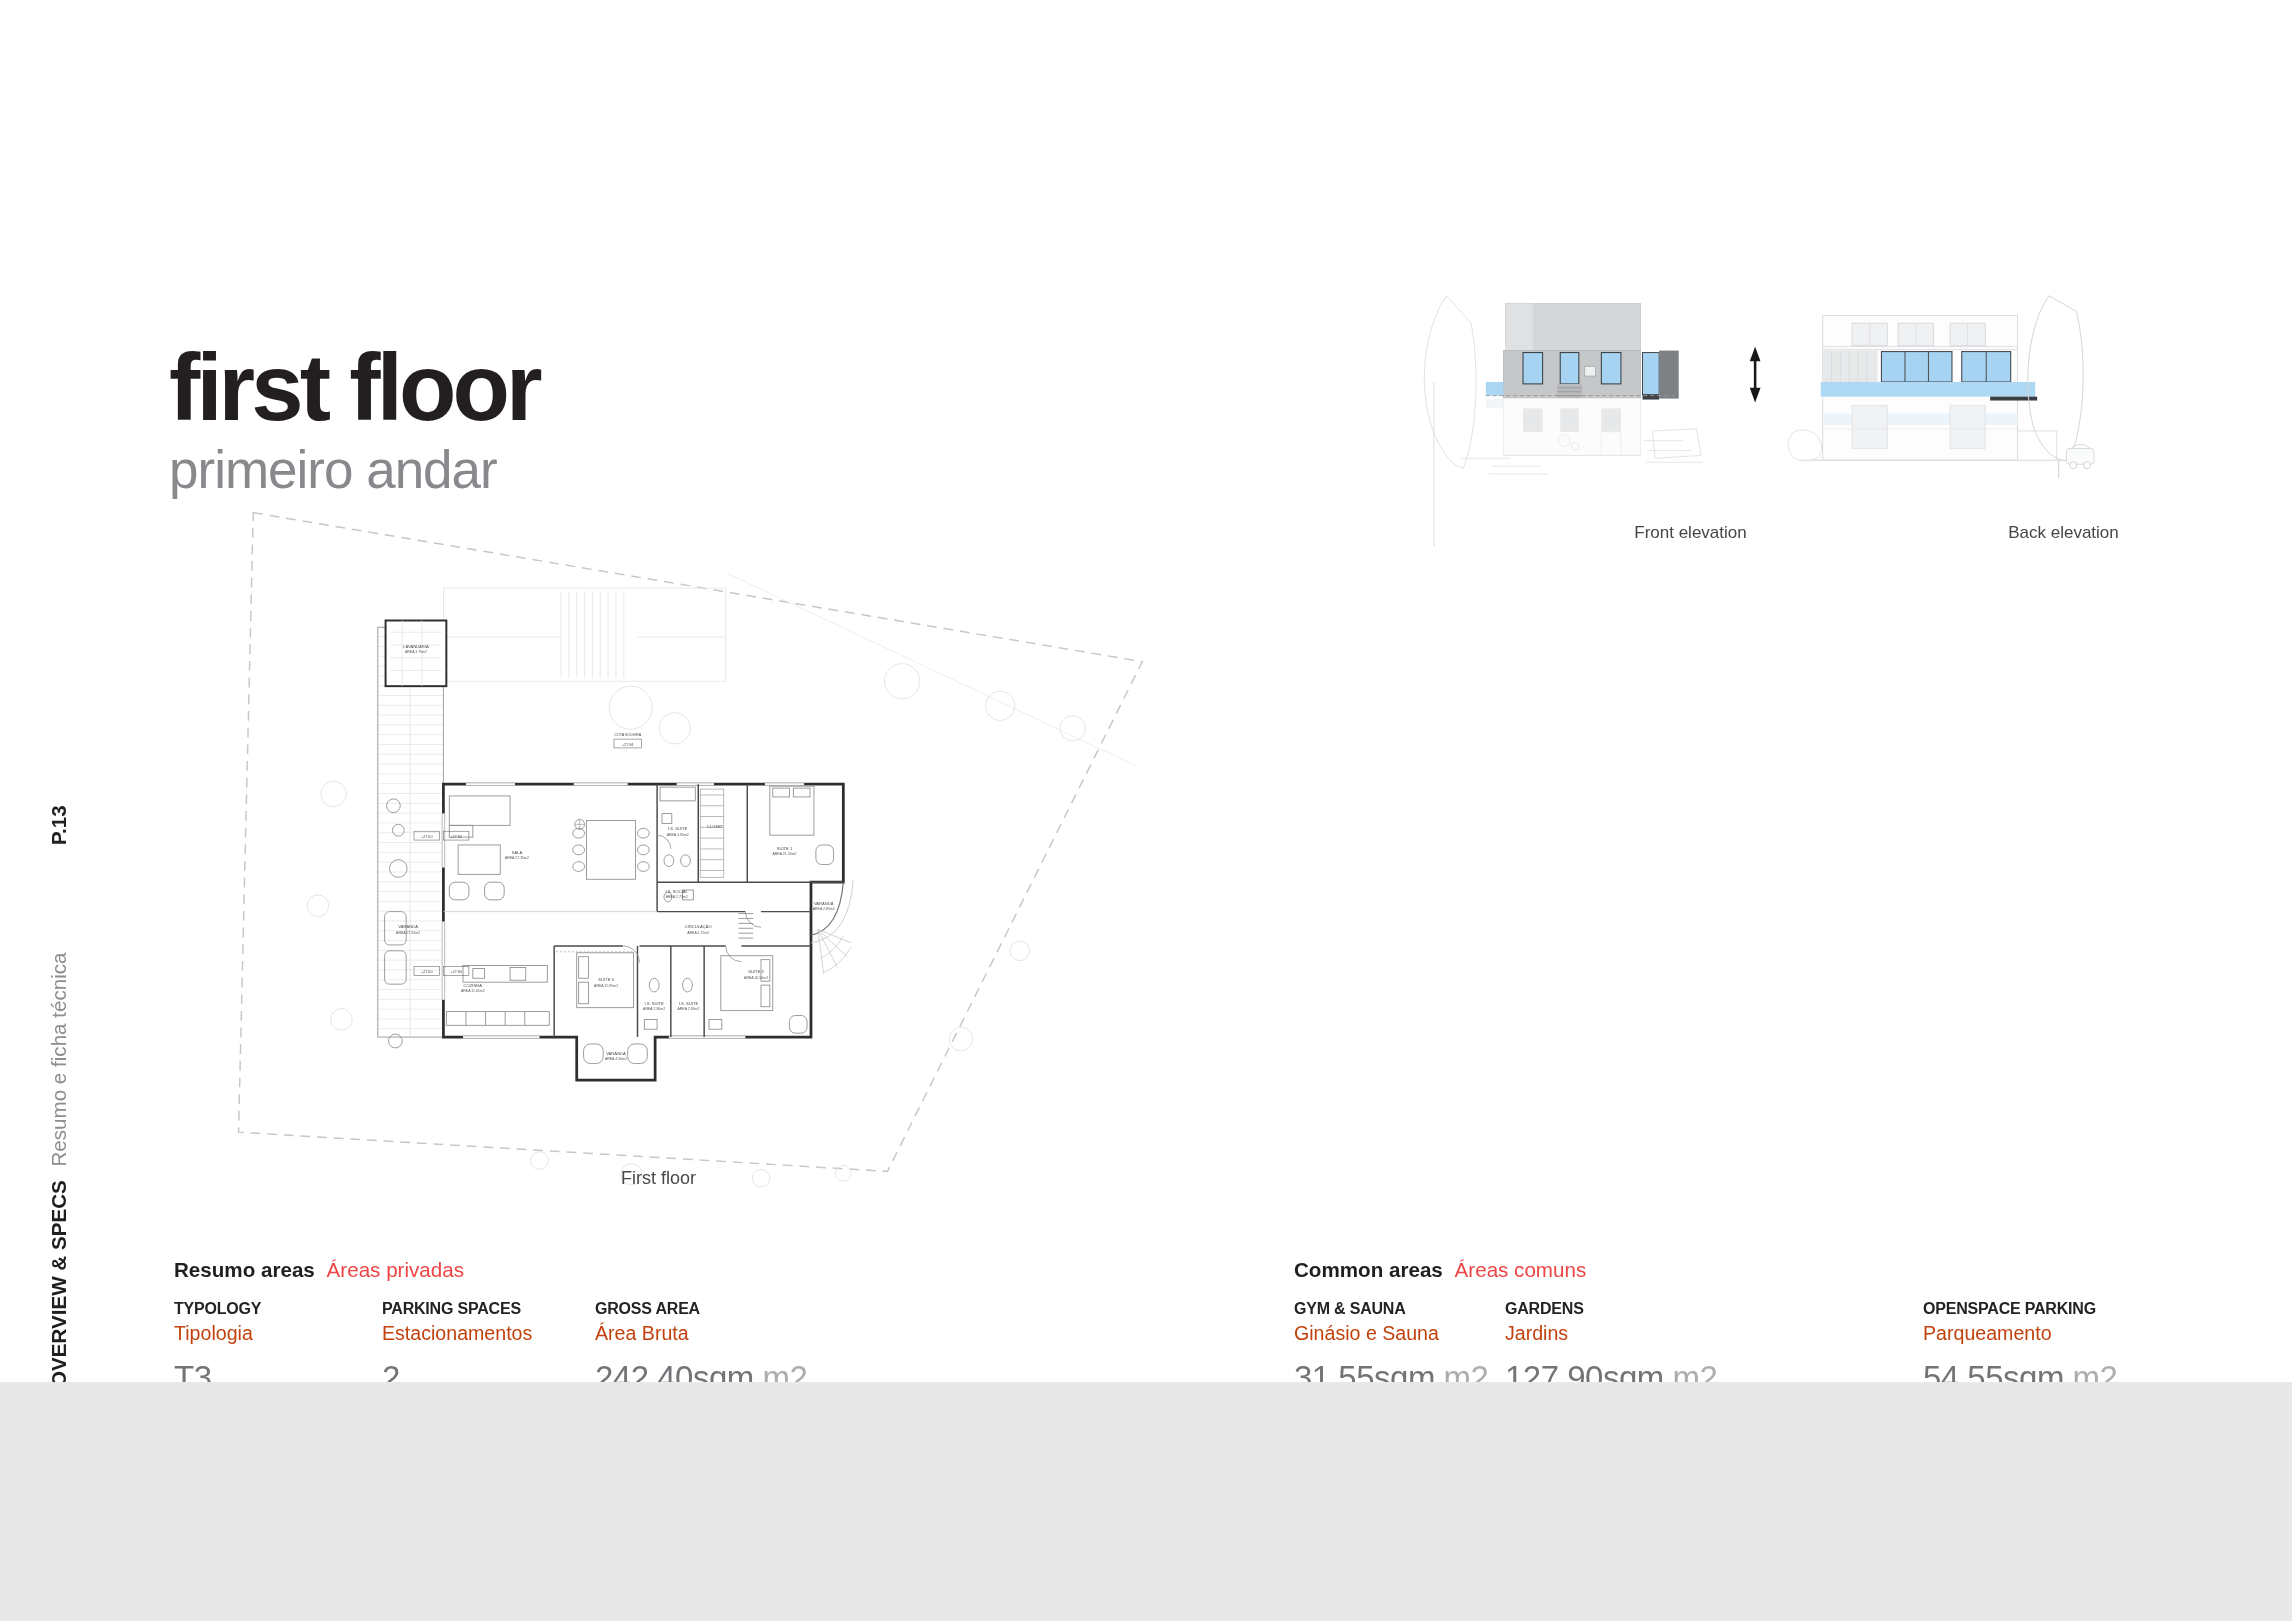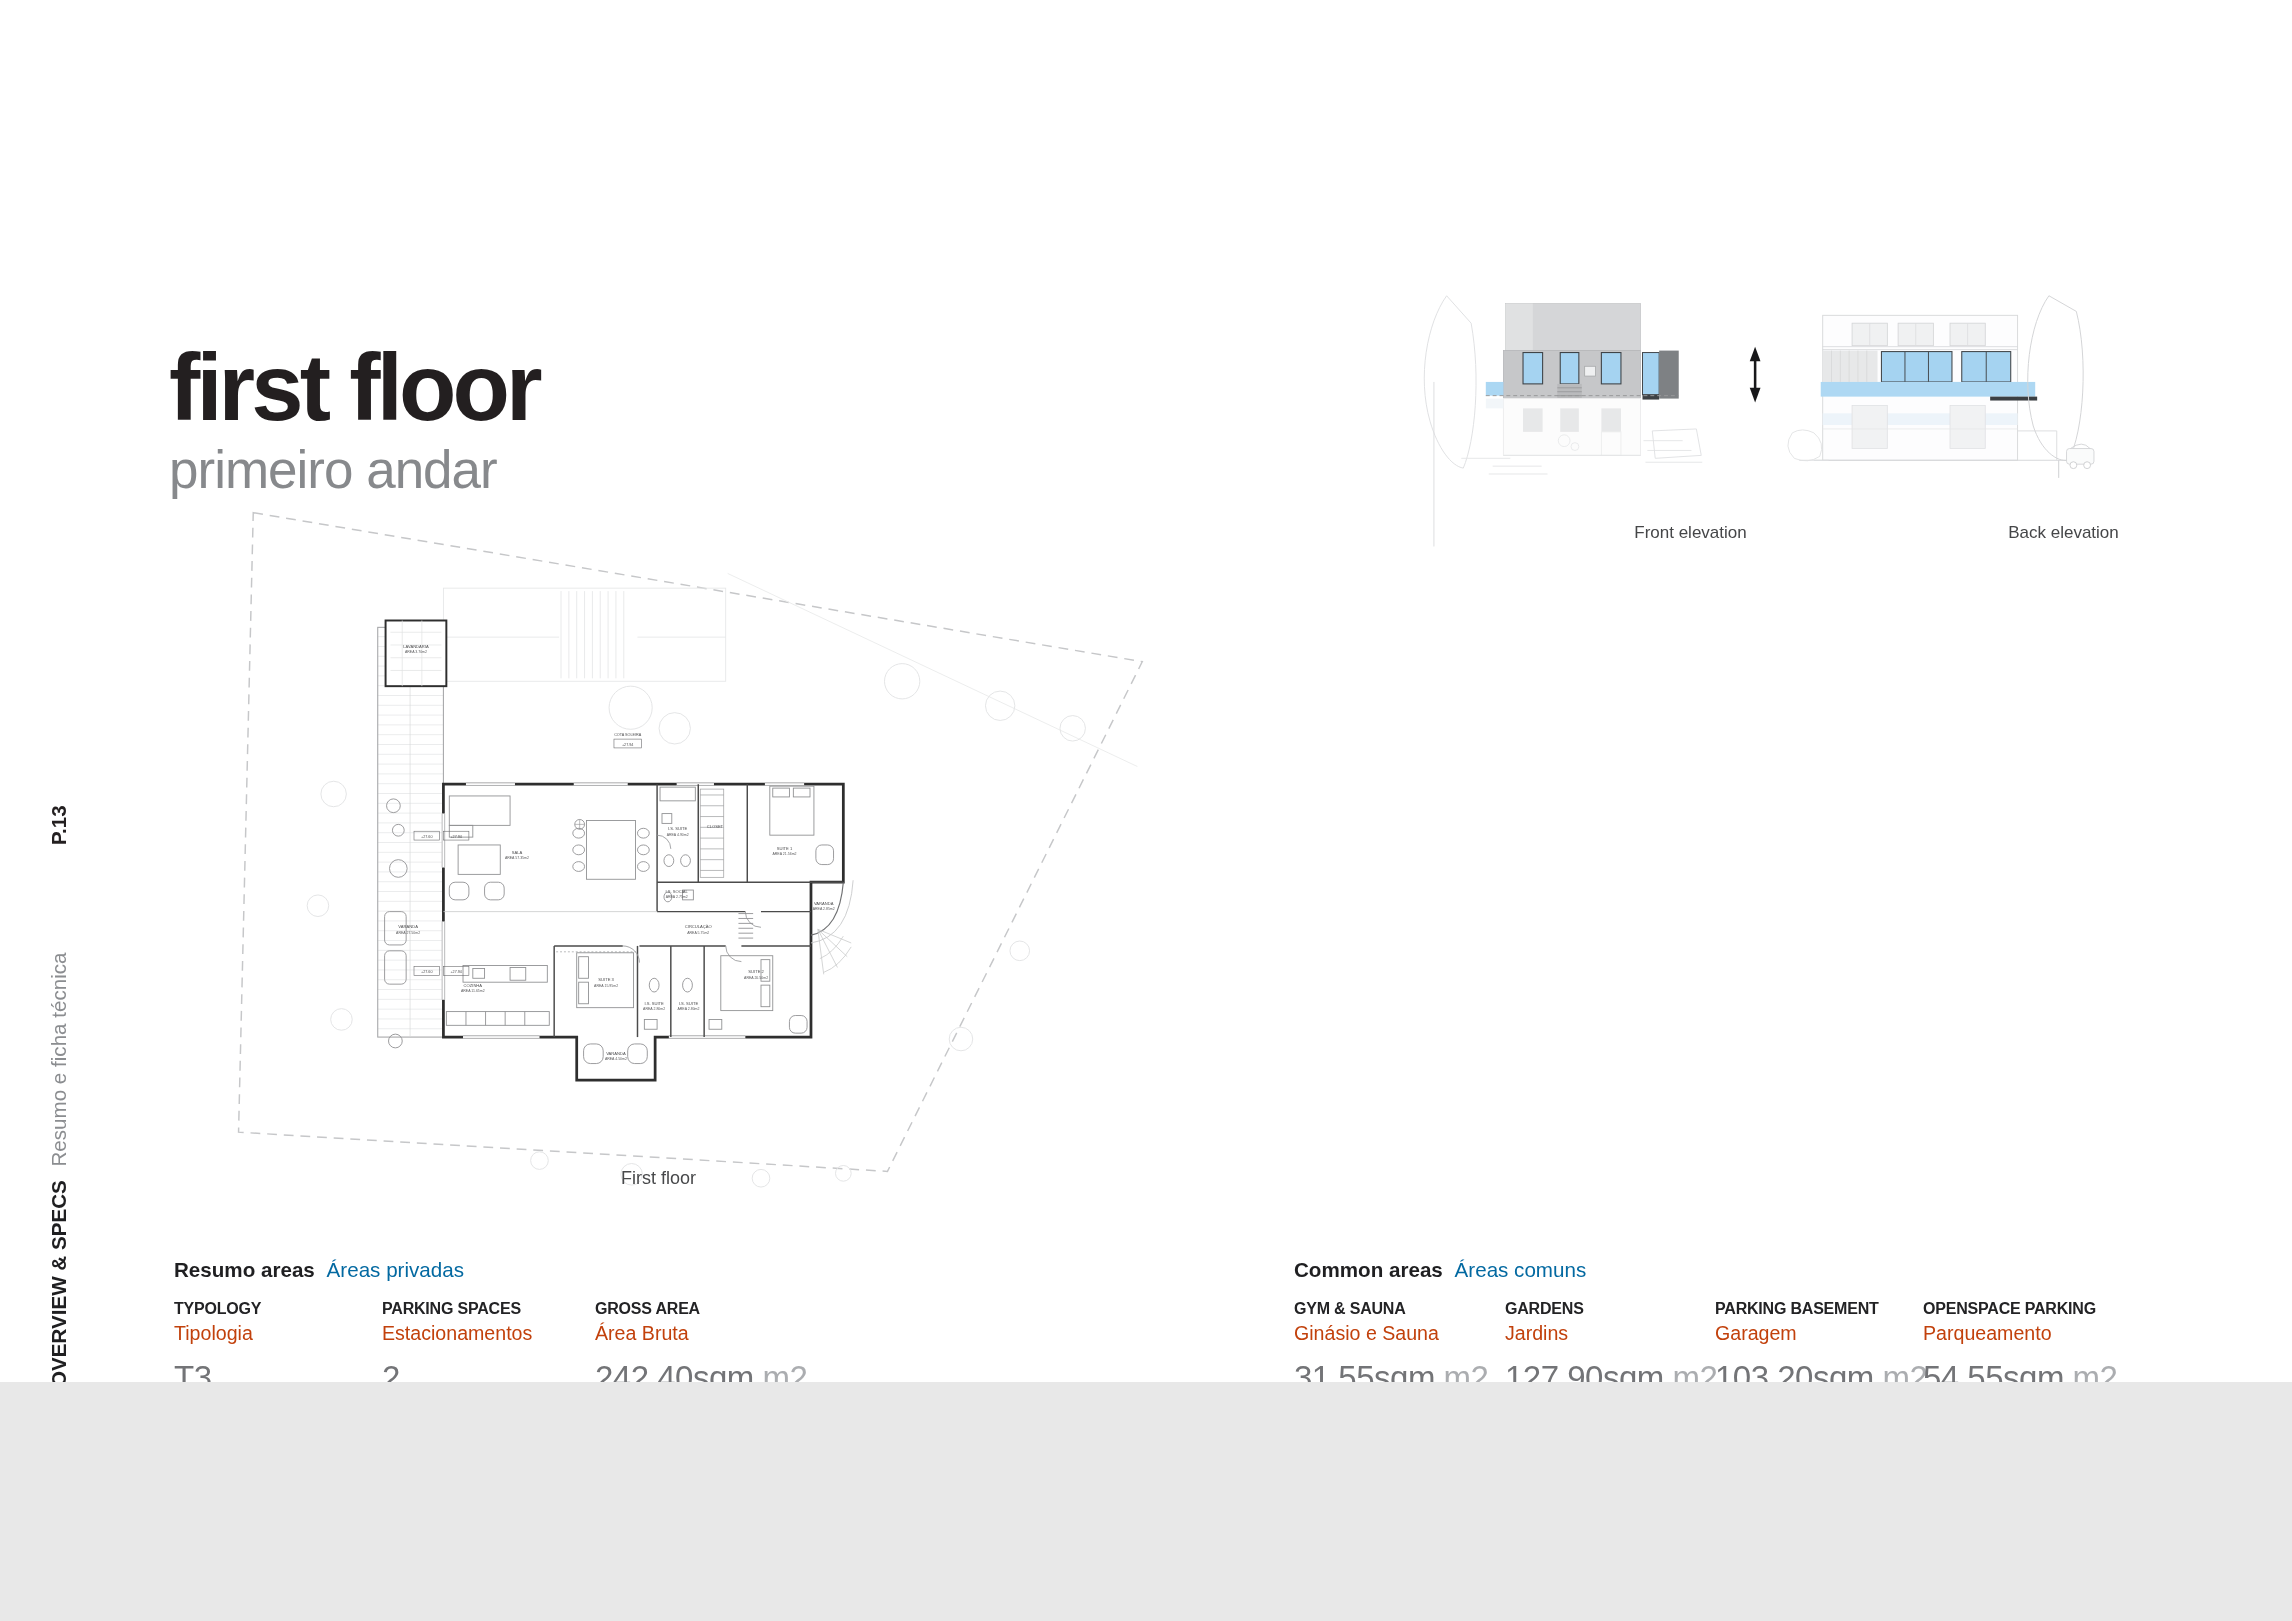--- a/index.html
+++ b/index.html
@@ -9,21 +9,21 @@
   }
   .title{font-size:94px;font-weight:bold;letter-spacing:-3.9px;color:#231f20;line-height:1;}
   .subtitle{font-size:53px;color:#87898c;letter-spacing:-1px;line-height:1.1;margin-top:5.9px;}
   .vside{position:absolute;transform:rotate(-90deg);transform-origin:0 0;white-space:nowrap;font-size:20.6px;}
   .vside .b{font-weight:bold;color:#1f1f21;}
   .vside .g{color:#8b8d90;margin-left:13.7px;}
   .caption{position:absolute;font-size:18px;color:#47484a;text-align:center;}
   .elev-label{position:absolute;font-size:17px;color:#454648;text-align:center;width:157px;}
   .spec-title{position:absolute;font-size:20.6px;white-space:nowrap;}
   .spec-title .b{font-weight:bold;color:#1f1f21;}
-  .spec-title .g{color:#0369a1;margin-left:11.8px;}
+  .spec-title .g{color:#ef4444;margin-left:11.8px;}
   .spec-col{position:absolute;white-space:nowrap;}
   .spec-col .en{font-size:16px;font-weight:bold;color:#232325;letter-spacing:-0.2px;}
   .spec-col .pt{font-size:19.6px;color:#c2410c;margin-top:3.9px;}
   .spec-col .val{font-size:33px;color:#737477;margin-top:13.7px;letter-spacing:-0.5px;}
   .spec-col .unit{color:#abadb0;}
   svg{display:block;}
   .rn{font-size:4.2px;fill:#4d4d4f;text-anchor:middle;}
   .ra{font-size:3.6px;fill:#5a5a5c;text-anchor:middle;}
   .mk{font-size:3.8px;fill:#4d4d4f;text-anchor:middle;}
 </style>
@@ -368,25 +368,20 @@
   <div class="spec-col" style="left:1294px;top:1300px;">
     <div class="en">GYM &amp; SAUNA</div>
     <div class="pt">Ginásio e Sauna</div>
     <div class="val"><span>31,55sqm</span> <span class="unit">m2</span></div>
   </div>
   <div class="spec-col" style="left:1505px;top:1300px;">
     <div class="en">GARDENS</div>
     <div class="pt">Jardins</div>
     <div class="val"><span>127,90sqm</span> <span class="unit">m2</span></div>
   </div>
-  <div class="spec-col" style="left:1715px;top:1300px;">
-    <div class="en">PARKING BASEMENT</div>
-    <div class="pt">Garagem</div>
-    <div class="val"><span>103,20sqm</span> <span class="unit">m2</span></div>
-  </div>
   <div class="spec-col" style="left:1923px;top:1300px;">
     <div class="en">OPENSPACE PARKING</div>
     <div class="pt">Parqueamento</div>
     <div class="val"><span>54,55sqm</span> <span class="unit">m2</span></div>
   </div>
 
 </div>
 
 
 </body></html>

